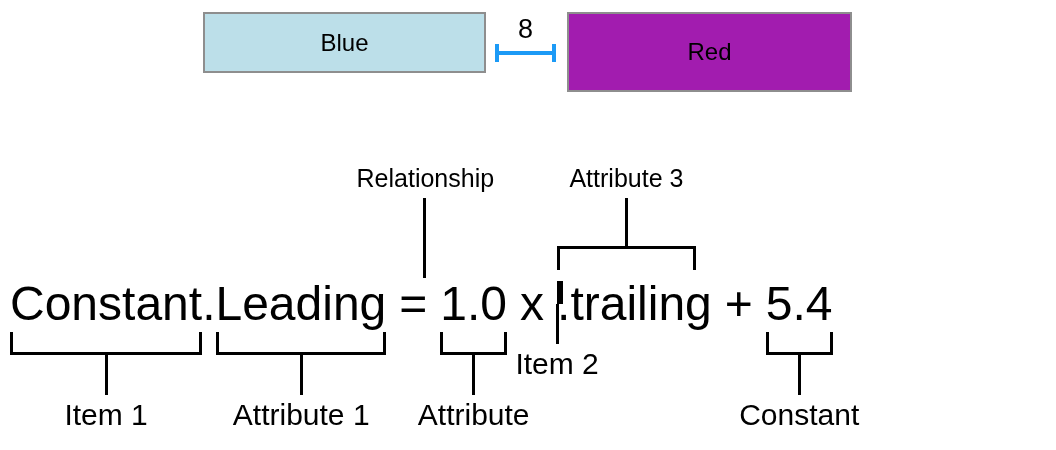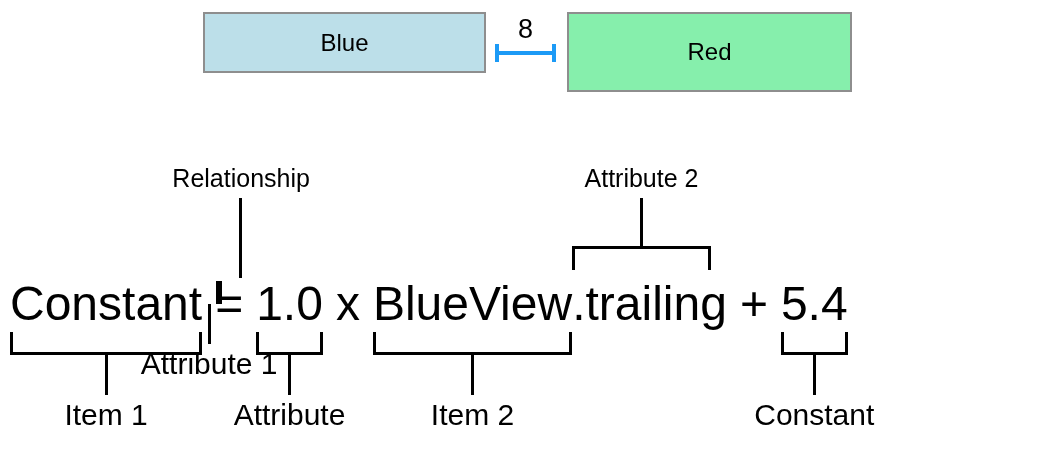--- a/index.html
+++ b/index.html
@@ -13,21 +13,21 @@
   }
 
   
   .view-box {
     position:absolute; box-sizing:border-box;
     border:2px solid #8e8e8e;
     display:flex; align-items:center; justify-content:center;
     font-size:24px;
   }
   .view-box.blue { left:203px; top:12px; width:283px; height:61px; background:#BCDFE9; }
-  .view-box.red  { left:567px; top:12px; width:285px; height:80px; background:#86efac; }
+  .view-box.red  { left:567px; top:12px; width:285px; height:80px; background:#a21caf; }
 
   .spacing { position:absolute; left:495px; top:16px; width:61px; }
   .space-num { text-align:center; font-size:27px; line-height:27px; }
   .ibeam { position:relative; height:18px; margin-top:1px; }
   .ibeam .cap { position:absolute; top:0; width:4px; height:18px; background:#1C9AF6; }
   .ibeam .cap.l { left:0; } .ibeam .cap.r { right:0; }
   .ibeam .bar { position:absolute; top:7px; left:0; right:0; height:4px; background:#1C9AF6; }
 
   
   .equation {
@@ -111,20 +111,21 @@
       <div class="t-text">Constant</div>
       <div class="t-bot">
         <div class="bracket-up"></div>
         <div class="stem-down"></div>
         <div class="b-label">Item 1</div>
       </div>
     </div>
 
     <div class="term inset-left">
       <div class="t-top"></div>
+      <div class="t-text">.Leading</div>
       <div class="t-bot">
         <div class="bracket-up"></div>
         <div class="stem-down"></div>
         <div class="b-label">Attribute 1</div>
       </div>
     </div>
 
     <div class="term op">
       <div class="t-top">
         <div class="label-rel">Relationship</div>
@@ -145,31 +146,30 @@
     </div>
 
     <div class="term op">
       <div class="t-top"></div>
       <div class="t-text">x</div>
       <div class="t-bot"></div>
     </div>
 
     <div class="term">
       <div class="t-top"></div>
-      <div class="t-text">BlueView</div>
       <div class="t-bot">
         <div class="bracket-up"></div>
         <div class="stem-down"></div>
         <div class="b-label">Item 2</div>
       </div>
     </div>
 
     <div class="term">
       <div class="t-top">
-        <div class="label-a2">Attribute 2</div>
+        <div class="label-a2">Attribute 3</div>
         <div class="stem-up"></div>
         <div class="bracket-down"></div>
       </div>
       <div class="t-text">.trailing</div>
       <div class="t-bot"></div>
     </div>
 
     <div class="term op">
       <div class="t-top"></div>
       <div class="t-text">+</div>

